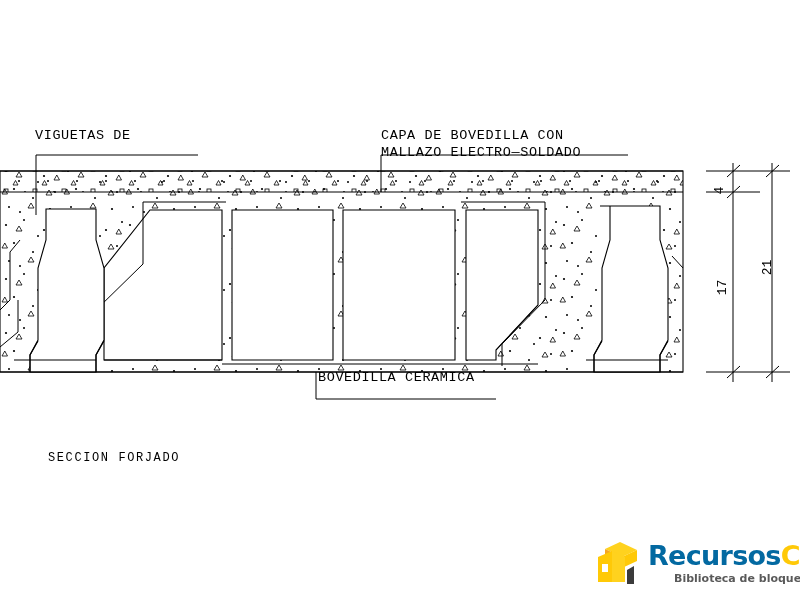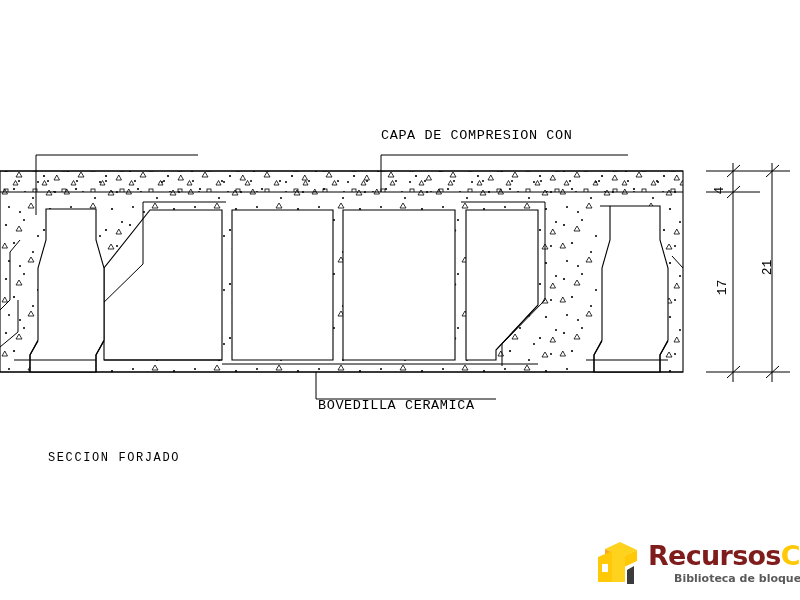--- a/index.html
+++ b/index.html
@@ -25,21 +25,21 @@
     position: absolute;
     font-family: "Liberation Mono", monospace;
     font-size: 13.5px;
     letter-spacing: 0.6px;
     color: #000;
     white-space: nowrap;
     line-height: 17px;
   }
   #lbl-viguetas { left: 35px; top: 127px; }
   #lbl-capa { left: 381px; top: 127px; }
-  #lbl-bovedilla { left: 318px; top: 397px; }
+  #lbl-bovedilla { left: 318px; top: 369px; }
   #lbl-title {
     left: 48px; top: 450px;
     font-size: 12px;
     letter-spacing: 1.6px;
   }
   .dim-num {
     position: absolute;
     font-family: "Liberation Mono", monospace;
     font-size: 13px;
     color: #000;
@@ -65,21 +65,21 @@
   #logo-wordmark {
     position: absolute;
     left: 52px; top: 1px;
     font-family: "DejaVu Sans", sans-serif;
     font-weight: bold;
     font-size: 27px;
     letter-spacing: -0.7px;
     line-height: 30px;
     white-space: nowrap;
   }
-  .w-recursos { color: #7f1d1d; }
+  .w-recursos { color: #0369a1; }
   .w-cad { color: #FFC907; }
   #logo-tagline {
     position: absolute;
     left: 78px; top: 32px;
     font-family: "DejaVu Sans", sans-serif;
     font-weight: bold;
     font-size: 11px;
     color: #5a5a5a;
     white-space: nowrap;
   }
@@ -206,24 +206,26 @@
       <line x1="727" y1="177" x2="740" y2="165"></line>
       <line x1="727" y1="198" x2="740" y2="186"></line>
       <line x1="727" y1="378" x2="740" y2="366"></line>
       <line x1="766" y1="177" x2="779" y2="165"></line>
       <line x1="766" y1="378" x2="779" y2="366"></line>
     </g>
   </g>
 </svg>
 
 <div class="cad-label" id="lbl-viguetas">
+  <div>VIGUETAS DE</div>
 </div>
 
 <div class="cad-label" id="lbl-capa">
-  <div>CAPA DE COMPRESION CON</div>
+  <div>CAPA DE BOVEDILLA CON</div>
+  <div>MALLAZO ELECTRO—SOLDADO</div>
 </div>
 
 <div class="cad-label" id="lbl-bovedilla">BOVEDILLA CERAMICA</div>
 
 <div class="cad-label" id="lbl-title">SECCION FORJADO</div>
 
 <div class="dim-num" id="dim-4">4</div>
 <div class="dim-num" id="dim-17">17</div>
 <div class="dim-num" id="dim-21">21</div>
 

